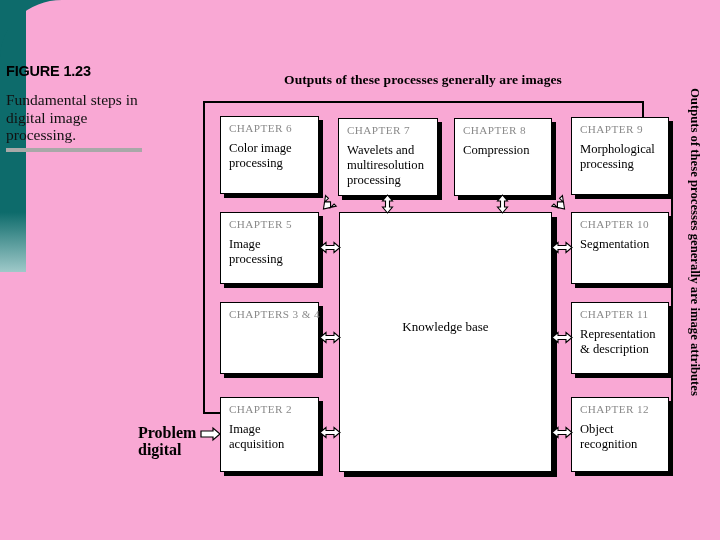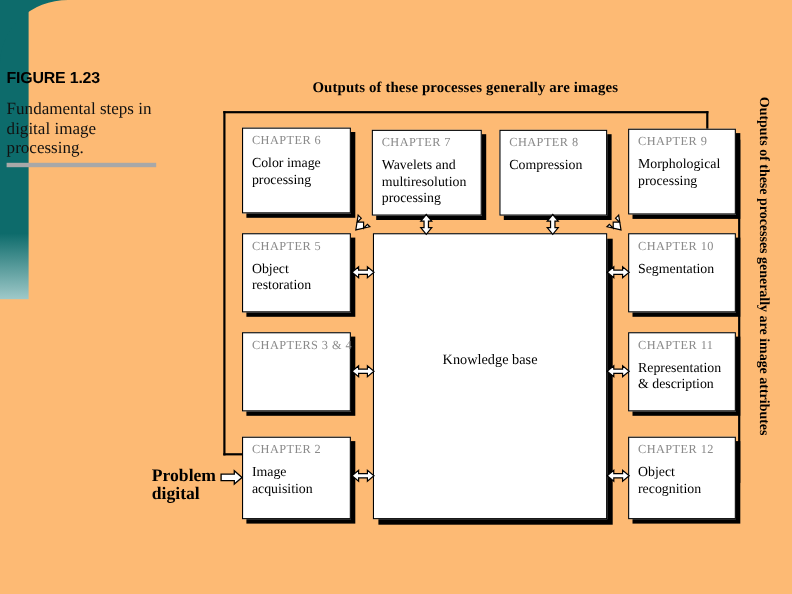--- a/index.html
+++ b/index.html
@@ -1,19 +1,19 @@
 <!DOCTYPE html>
 <html><head>
 <meta charset="utf-8">
 <style>
   html,body{margin:0;padding:0;background:#ffffff;}
   body{width:720px;height:540px;overflow:hidden;
        font-family:"Liberation Serif", serif;
        -webkit-font-smoothing:none;}
-  #page{position:relative;width:720px;height:540px;background:#fdba74;}
+  #page{position:relative;width:720px;height:540px;background:#f9a8d4;}
 
   
   .tealbar{position:absolute;left:0;top:0;width:26px;height:272px;
            background:linear-gradient(to bottom,#0d6b6b 0%,#0d6b6b 78%,#9fc9c9 100%);}
   
 
   
   .caption{position:absolute;left:6px;top:63px;width:150px;}
   .cap-title{font-family:"Liberation Sans", sans-serif;font-weight:bold;
              font-size:14.5px;color:#000;letter-spacing:-0.2px;line-height:17px;}
@@ -103,21 +103,21 @@
     <div class="ttl">Compression</div>
   </div>
 
   <div class="box" style="left:571px;top:117px;width:98px;height:78px;">
     <div class="chap">CHAPTER 9</div>
     <div class="ttl">Morphological processing</div>
   </div>
 
   <div class="box" style="left:220px;top:212px;width:99px;height:72px;">
     <div class="chap">CHAPTER 5</div>
-    <div class="ttl">Object restoration</div>
+    <div class="ttl">Image processing</div>
   </div>
 
   <div class="box" style="left:220px;top:302px;width:99px;height:72px;">
     <div class="chap">CHAPTERS 3 &amp; 4</div>
   </div>
 
   <div class="box" style="left:220px;top:397px;width:99px;height:75px;">
     <div class="chap">CHAPTER 2</div>
     <div class="ttl">Image acquisition</div>
   </div>

